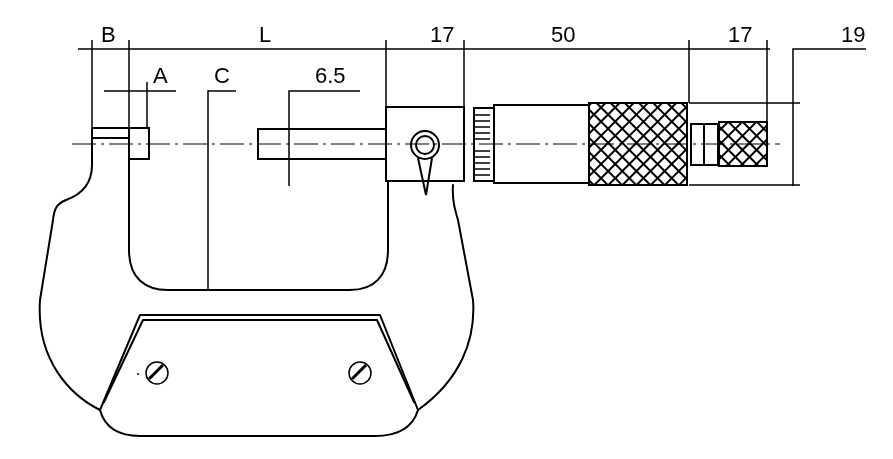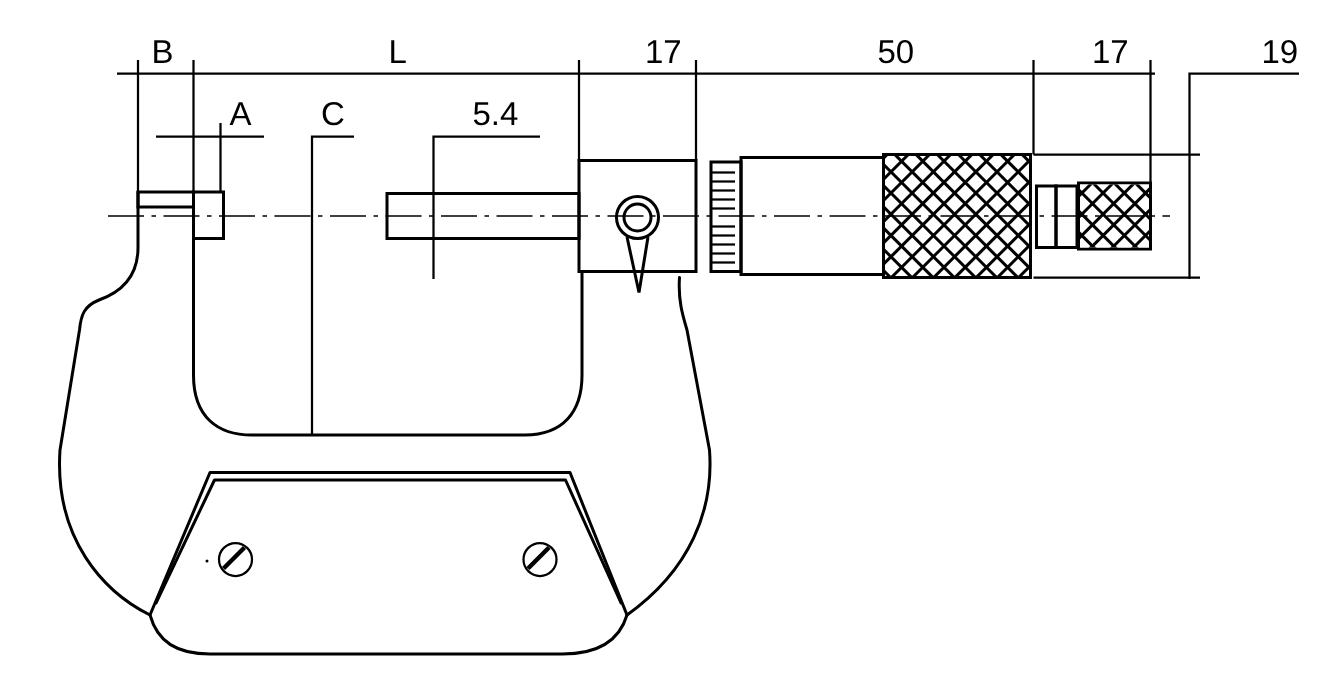--- a/index.html
+++ b/index.html
@@ -99,17 +99,17 @@
     <polyline points="866,49 793,49 793,186" fill="none"></polyline>
     <line x1="689" y1="103" x2="800" y2="103"></line>
     <line x1="689" y1="185" x2="800" y2="185"></line>
   </g>
 </svg>
 
 <div class="lbl" style="left:101px;top:24px;">B</div>
 <div class="lbl" style="left:259px;top:24px;">L</div>
 <div class="lbl" style="left:153px;top:65px;">A</div>
 <div class="lbl" style="left:214px;top:65px;">C</div>
-<div class="lbl" style="left:315px;top:65px;">5.4</div>
+<div class="lbl" style="left:315px;top:65px;">6.5</div>
 <div class="lbl" style="left:430px;top:24px;">17</div>
-<div class="lbl" style="left:585px;top:24px;text-align:center;">50</div>
+<div class="lbl" style="left:551px;top:24px;text-align:center;">50</div>
 <div class="lbl" style="left:728px;top:24px;">17</div>
 <div class="lbl" style="left:841px;top:24px;">19</div>
 
 </body></html>

